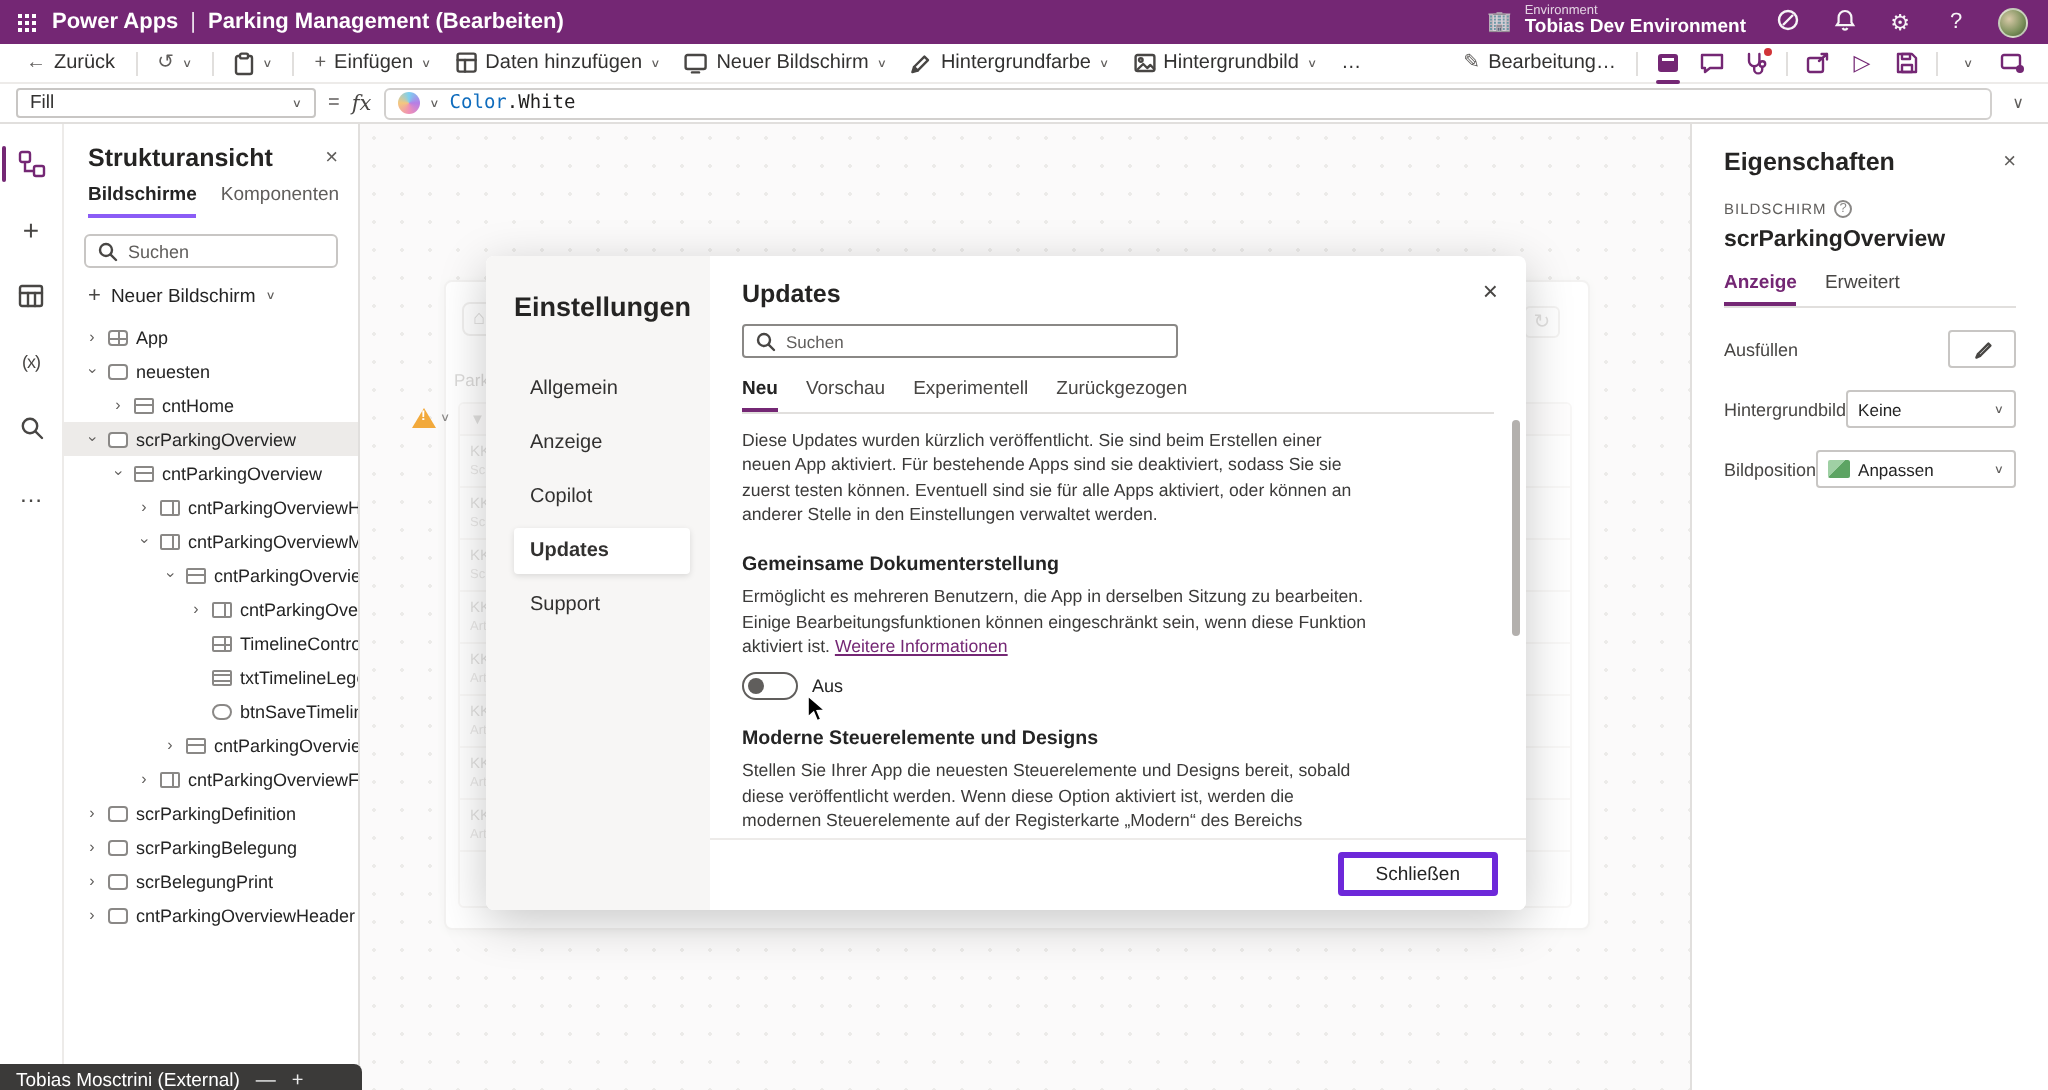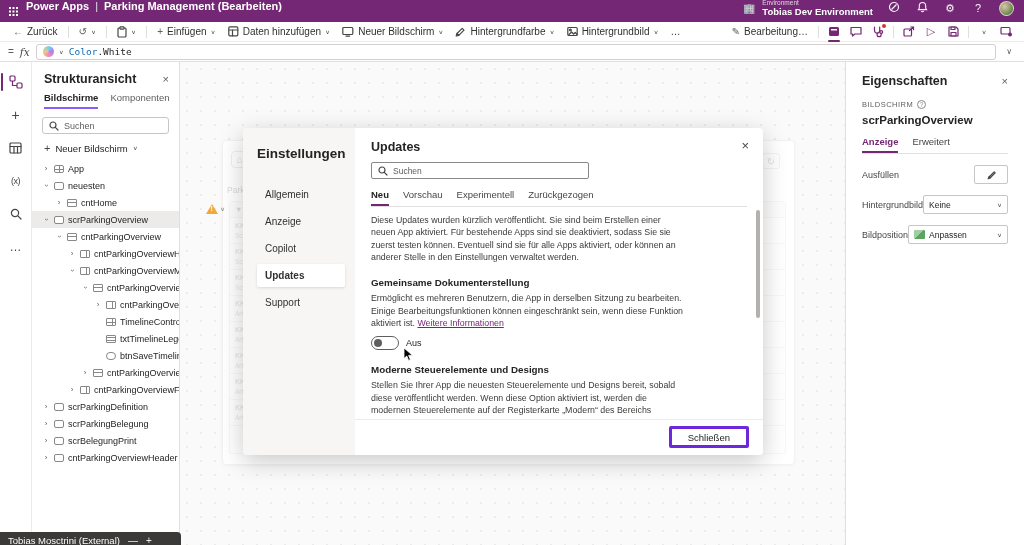--- a/index.html
+++ b/index.html
@@ -1,21 +1,21 @@
 <!DOCTYPE html>
 <html><head>
 <meta charset="utf-8">
 <style>
   *{margin:0;padding:0;box-sizing:border-box}
   html,body{width:1024px;height:545px;overflow:hidden}
   body{font-family:"Liberation Sans","DejaVu Sans",sans-serif;background:#faf9f8;position:relative;color:#252423}
   #app{position:absolute;inset:0;width:1024px;height:545px;overflow:hidden}
 
   
-  .titlebar{position:absolute;left:0;top:0;width:1024px;height:22px;background:#742774;display:flex;align-items:flex-start;color:#fff}
+  .titlebar{position:absolute;left:0;top:0;width:1024px;height:22px;background:#742774;display:flex;align-items:center;color:#fff}
   .waffle{width:26px;height:22px;display:flex;align-items:center;justify-content:center}
   .waffle svg{display:block}
   .tb-title{font-size:11px;font-weight:bold;white-space:nowrap}
   .tb-sep{margin:0 6px;font-weight:normal;opacity:.85}
   .tb-right{margin-left:auto;display:flex;align-items:center;gap:14px;padding-right:10px}
   .env{display:flex;align-items:center;gap:6px}
   .env-ic{font-size:10px;opacity:.9}
   .env-txt{display:flex;flex-direction:column;line-height:1.05}
   .env-label{font-size:6.5px;opacity:.8}
   .env-name{font-size:9.5px;font-weight:bold}
@@ -306,20 +306,24 @@
       <div class="t-ic">
         <svg class="ln" width="13" height="11" style="stroke:#742774">
             <rect x="1" y="1.5" width="9" height="6.5" rx="1"></rect>
             <circle cx="10" cy="8.5" r="2" fill="#742774" stroke="none"></circle>
           </svg>
       </div>
     </div>
   </div>
 
   <div class="fxbar">
+    <div class="prop-dd">
+      <span>Fill</span>
+      <span class="chev">∨</span>
+    </div>
     <span class="fx-eq">=</span>
     <span class="fx-fx">fx</span>
     <div class="fx-field">
       <span class="copilot-dot"></span>
       <span class="chev">∨</span>
       <span class="fx-code"><span class="kw">Color</span><span>.White</span></span>
     </div>
     <span class="fx-collapse">∨</span>
   </div>
 

